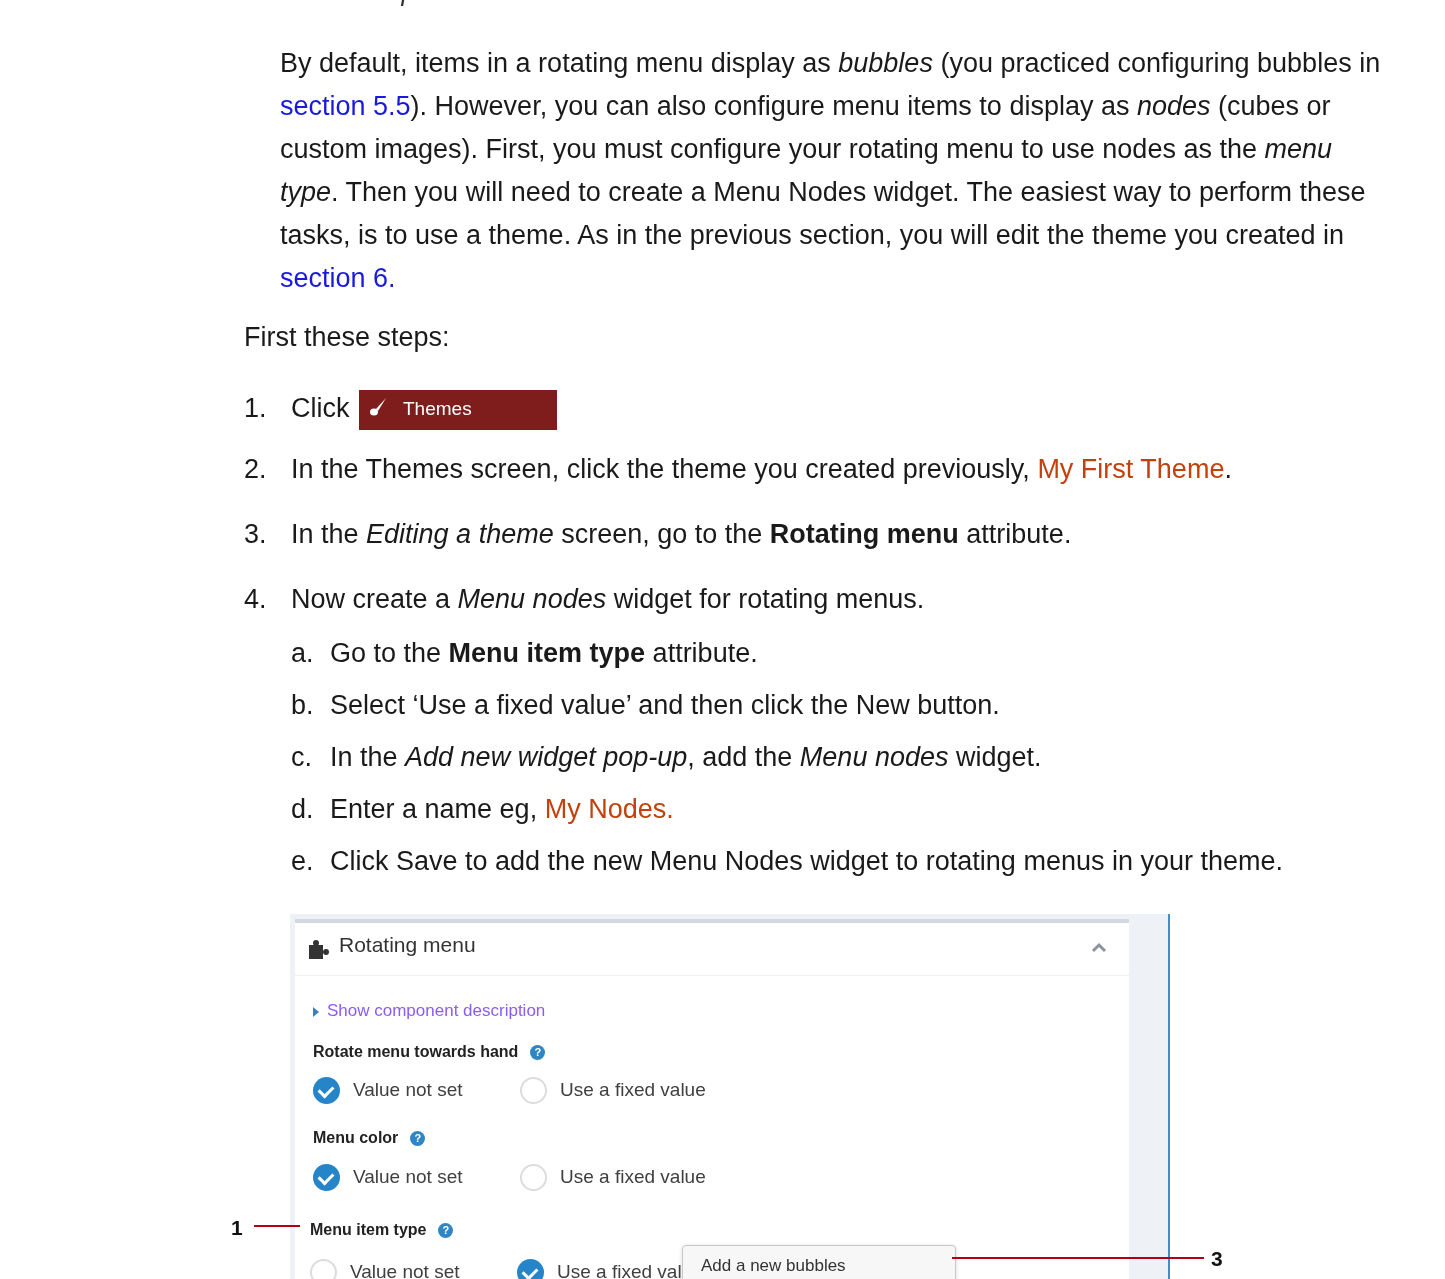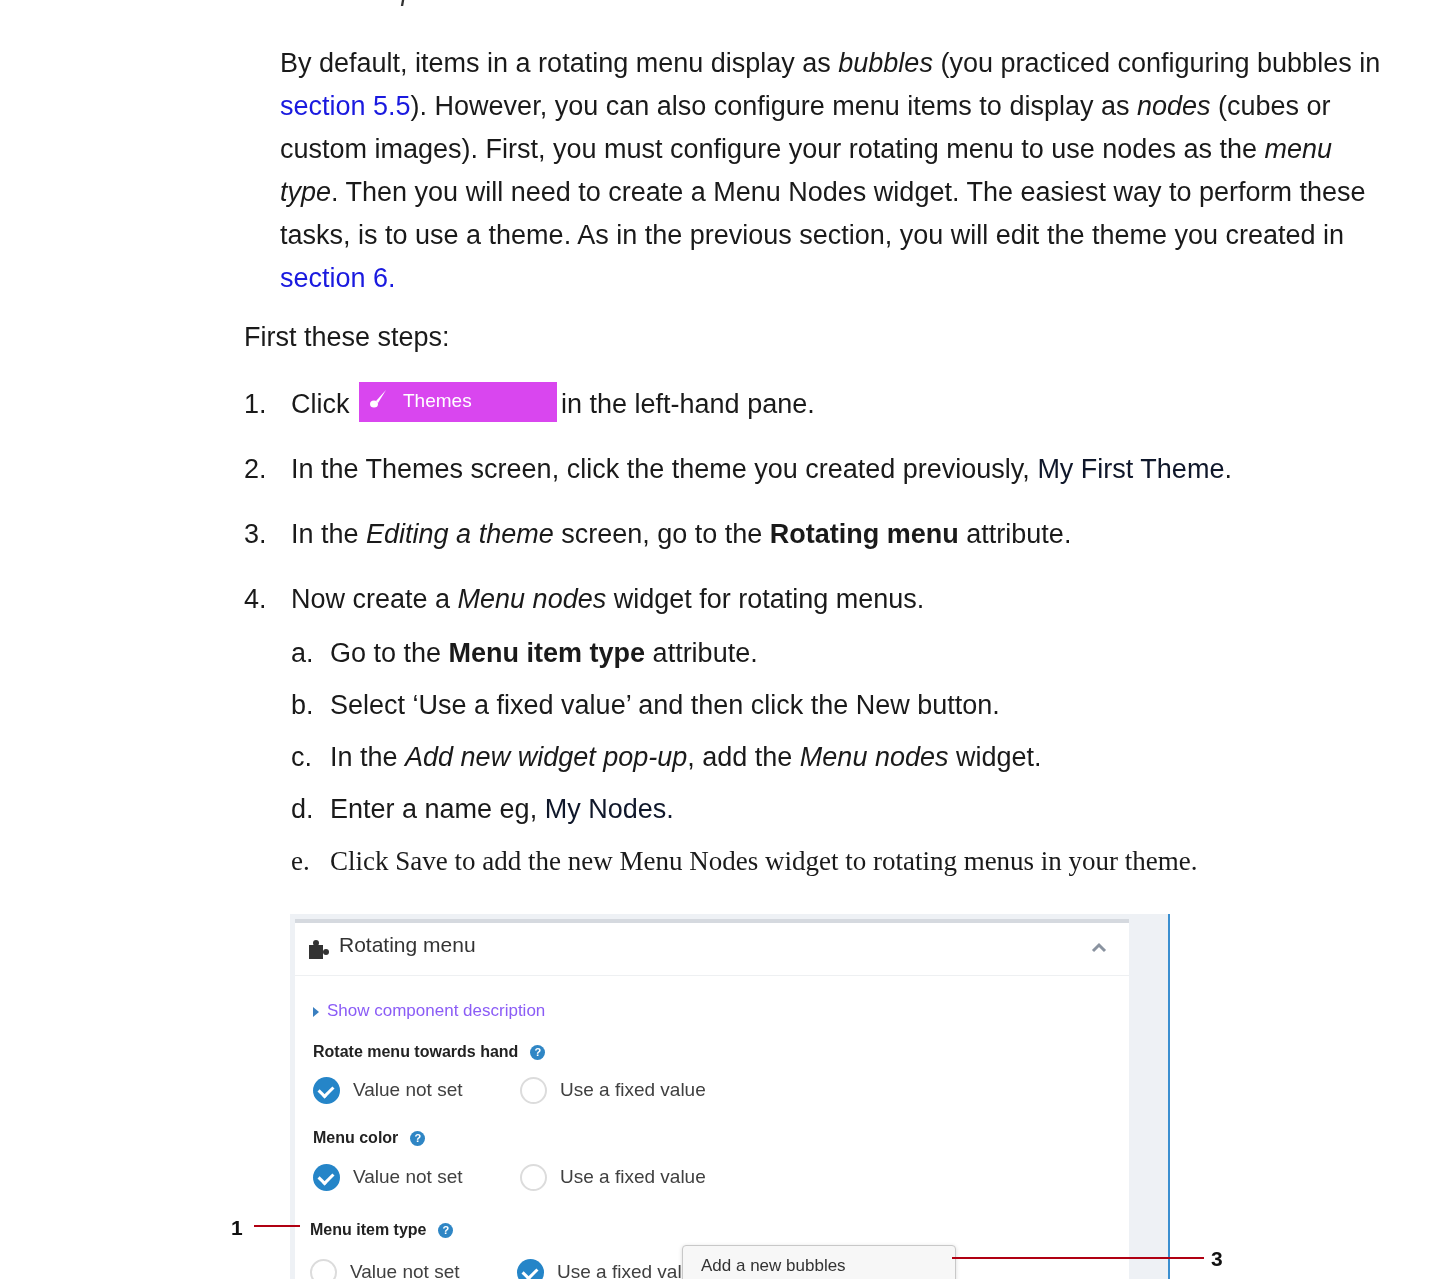--- a/index.html
+++ b/index.html
@@ -1,28 +1,28 @@
 <!DOCTYPE html>
 <html><head>
 <meta charset="utf-8">
 <style>
   html, body { margin:0; padding:0; background:#ffffff; }
   body { width:1445px; height:1279px; position:relative; overflow:hidden;
          font-family:"Liberation Sans", sans-serif; color:#1a1a1a; }
   .intro-italic { position:absolute; left:244px; top:-24px; font-style:italic; font-size:27px; color:#333; }
   .para { position:absolute; left:244px; top:42px; width:1110px; font-size:27px; line-height:43px;margin-left:36px; }
   .link { color:#1a1adf; }
-  .link-soft { color:#0f172a; }
+  .link-soft { color:#c2410c; }
   .follow { position:absolute; left:244px; top:322px; font-size:27px; }
   .step { position:absolute; left:244px; font-size:27px; line-height:40px; white-space:nowrap; }
   .step .num { display:inline-block; width:47px; }
   .sub { position:absolute; left:291px; font-size:27px; line-height:40px; white-space:nowrap; }
   .sub .num { display:inline-block; width:39px; }
-  .themes-btn { display:inline-block; vertical-align:middle; width:198px; height:40px; background:#d946ef;
-                color:#fff; font-size:19px; line-height:38px; position:relative; top:-6px; margin:4px 4px 0 2px; }
+  .themes-btn { display:inline-block; vertical-align:middle; width:198px; height:40px; background:#7f1d1d;
+                color:#fff; font-size:19px; line-height:38px; position:relative; top:-6px; margin:12px 4px 0 2px; }
   .themes-btn .ico { position:absolute; left:8px; top:6px; width:22px; height:22px; }
   .themes-btn .lbl { position:absolute; left:44px; top:0; }
   b { font-weight:bold; }
 
   
   .shot { position:absolute; left:290px; top:914px; width:878px; height:365px; background:#eef1f5; border-right:2px solid #3b8fd0; }
   .card { position:absolute; left:5px; top:5px; width:834px; height:370px; background:#fff; border-top:4px solid #d5d9df; }
   .card-head { height:52px; border-bottom:1px solid #eef0f2; position:relative; }
   .puzzle { position:absolute; left:12px; top:16px; width:24px; height:22px; }
   .card-title { position:absolute; left:44px; top:10px; font-size:21px; color:#333; }
@@ -51,21 +51,21 @@
 <div class="follow">First these steps:</div>
 
 <div class="step" style="top:384px;">
   <span class="num">1.</span><span>Click</span>
   <span class="themes-btn">
     <svg class="ico" viewBox="0 0 22 22">
         <path d="M19 2 L9 13 L11 15 Z" fill="#fff"></path>
         <ellipse cx="7" cy="16" rx="4" ry="3.5" fill="#fff"></ellipse>
       </svg>
     <span class="lbl">Themes</span>
-  </span><span>in the left-hand pane.</span>
+  </span>
 </div>
 
 <div class="step" style="top:449px;">
   <span class="num">2.</span><span>In the Themes screen, click the theme you created previously, </span><span class="link-soft">My First Theme</span><span>.</span>
 </div>
 
 <div class="step" style="top:514px;">
   <span class="num">3.</span><span>In the </span><i>Editing a theme</i><span> screen, go to the </span><b>Rotating menu</b><span> attribute.</span>
 </div>
 
@@ -78,21 +78,21 @@
 </div>
 <div class="sub" style="top:685px;">
   <span class="num">b.</span><span>Select ‘Use a fixed value’ and then click the New button.</span>
 </div>
 <div class="sub" style="top:737px;">
   <span class="num">c.</span><span>In the </span><i>Add new widget pop-up</i><span>, add the </span><i>Menu nodes</i><span> widget.</span>
 </div>
 <div class="sub" style="top:789px;">
   <span class="num">d.</span><span>Enter a name eg, </span><span class="link-soft">My Nodes.</span>
 </div>
-<div class="sub" style="top:841px;font-family:Liberation Serif, serif;">
+<div class="sub" style="top:841px;">
   <span class="num">e.</span><span>Click Save to add the new Menu Nodes widget to rotating menus in your theme.</span>
 </div>
 
 <div class="shot">
   <div class="card">
     <div class="card-head">
       <svg class="puzzle" viewBox="0 0 24 22">
           <rect x="2" y="6" width="14" height="14" fill="#333"></rect>
           <circle cx="9" cy="4" r="3" fill="#333"></circle>
           <circle cx="19" cy="13" r="3" fill="#333"></circle>

